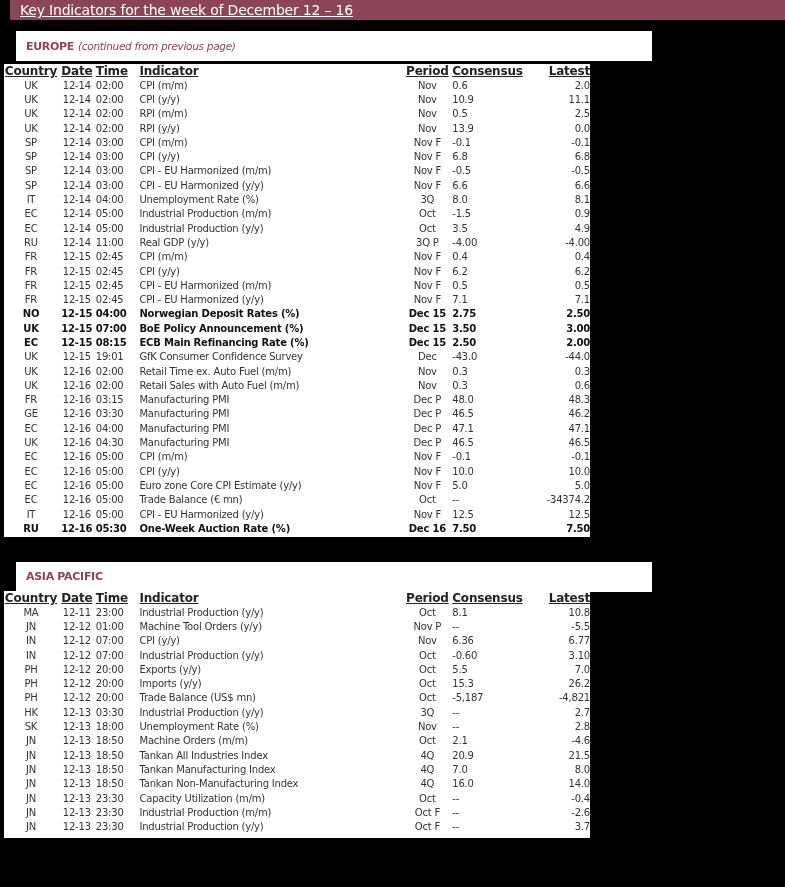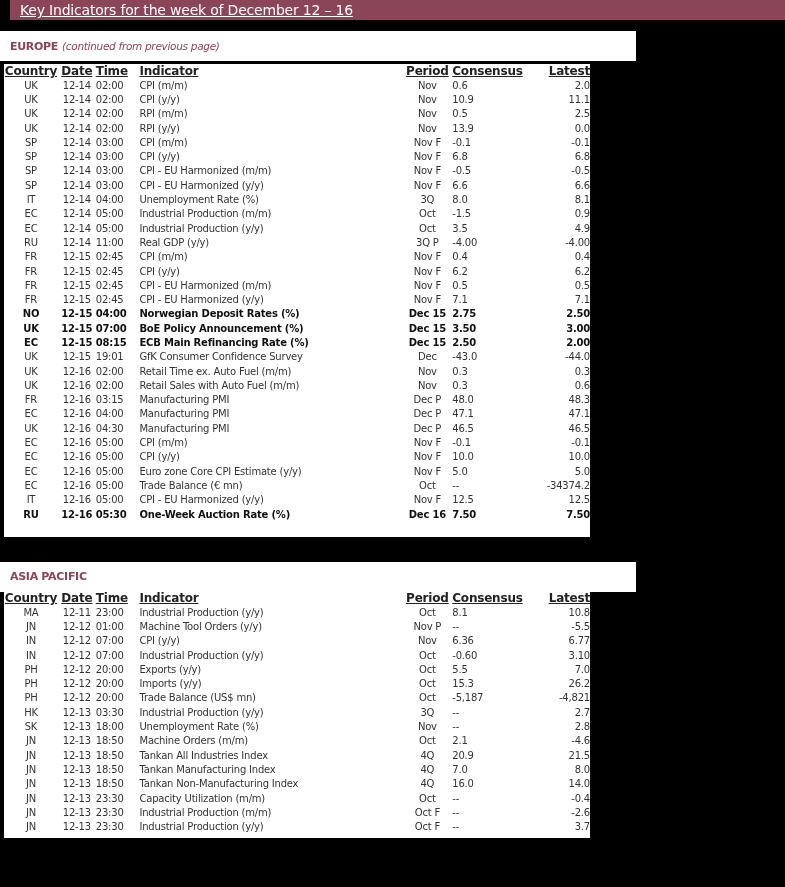--- a/index.html
+++ b/index.html
@@ -6,21 +6,21 @@
   body {
     width:785px; height:887px; background:#000; position:relative; overflow:hidden;
     font-family:"DejaVu Sans", sans-serif; color:#222;
   }
   .banner {
     position:absolute; left:10px; top:0; width:775px; height:20px;
     background:#8b4558; color:#fff; font-size:14px; line-height:20px;
     padding-left:10px; box-sizing:border-box; letter-spacing:-0.2px;text-decoration:underline;
   }
   .section-head {
-    position:absolute; left:0; width:636px; height:30px; background:#fff;
+    position:absolute; left:16px; width:636px; height:30px; background:#fff;
     box-sizing:border-box; padding-left:10px; line-height:30px; font-size:11px;
   }
   .section-head .region { color:#8b4558; font-weight:bold; letter-spacing:-0.3px; }
   .section-head .note { color:#8b4558; font-style:italic; margin-left:4px; font-size:10.5px; letter-spacing:-0.3px;}
   .tablebox {
     position:absolute; left:4px; width:586px; background:#fff;
   }
   table { border-collapse:collapse; font-size:10px; color:#333; }
   th {
     font-weight:bold; color:#222; text-decoration:underline; height:14px; padding:0; font-size:12px;
@@ -261,20 +261,29 @@
         <tr>
           <td class="c-country">FR</td>
           <td class="c-date">12-16</td>
           <td class="c-time">03:15</td>
           <td class="c-ind">Manufacturing PMI</td>
           <td class="c-per">Dec P</td>
           <td class="c-con">48.0</td>
           <td class="c-lat">48.3</td>
         </tr>
         <tr>
+          <td class="c-country">GE</td>
+          <td class="c-date">12-16</td>
+          <td class="c-time">03:30</td>
+          <td class="c-ind">Manufacturing PMI</td>
+          <td class="c-per">Dec P</td>
+          <td class="c-con">46.5</td>
+          <td class="c-lat">46.2</td>
+        </tr>
+        <tr>
           <td class="c-country">EC</td>
           <td class="c-date">12-16</td>
           <td class="c-time">04:00</td>
           <td class="c-ind">Manufacturing PMI</td>
           <td class="c-per">Dec P</td>
           <td class="c-con">47.1</td>
           <td class="c-lat">47.1</td>
         </tr>
         <tr>
           <td class="c-country">UK</td>

